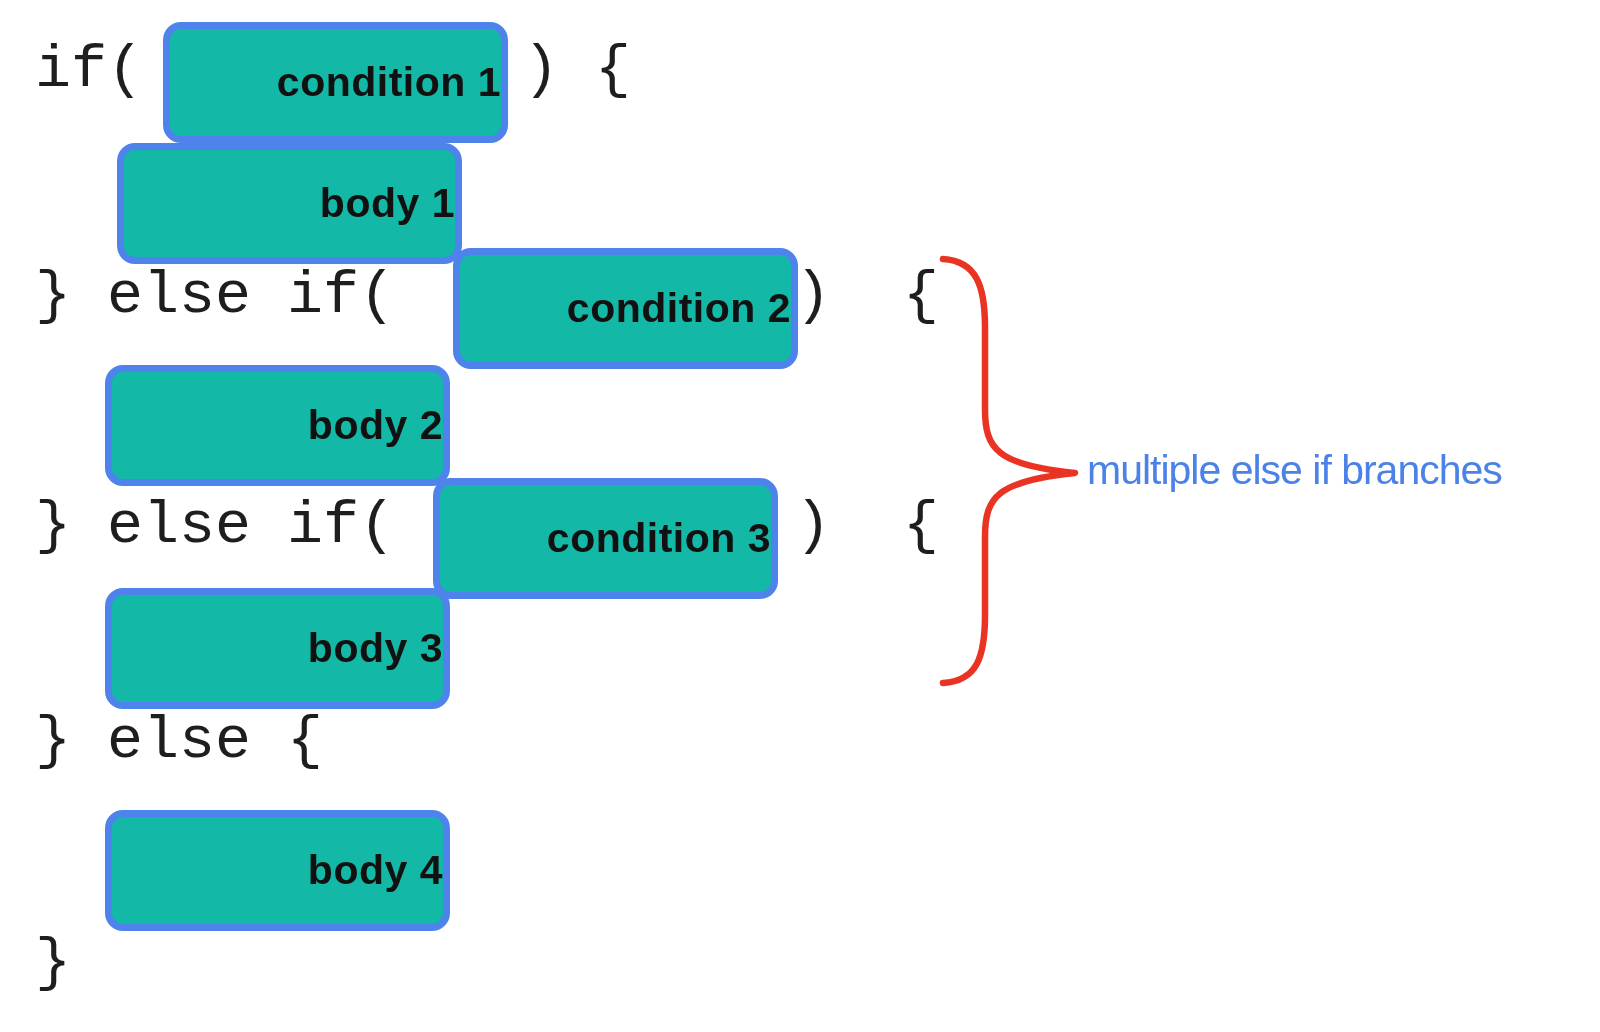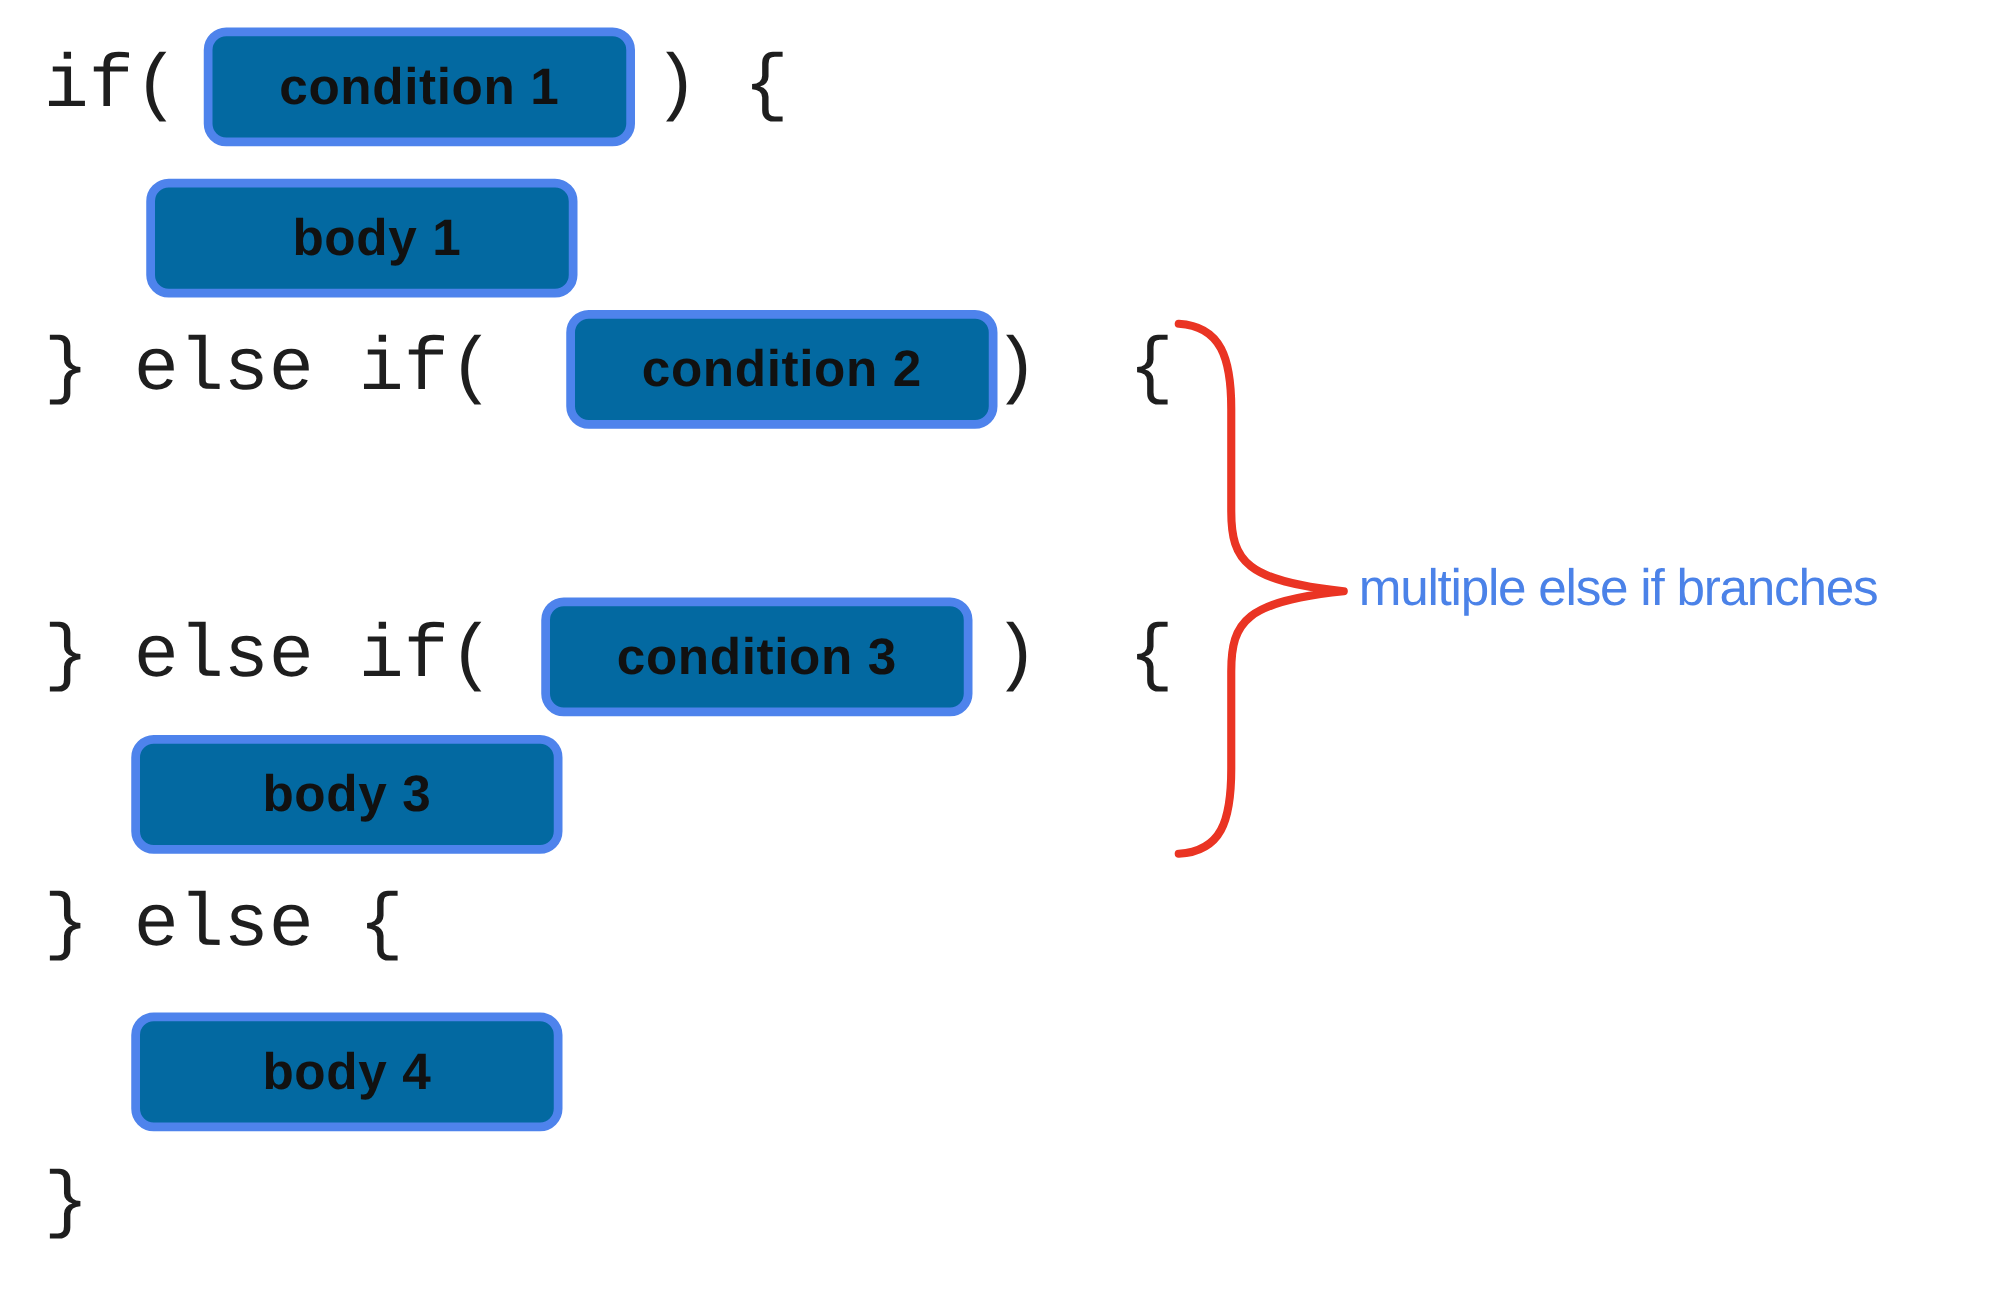--- a/index.html
+++ b/index.html
@@ -24,27 +24,27 @@
     font-family: "Liberation Mono", "DejaVu Sans Mono", monospace;
     font-size: 60px;
     font-weight: 400;
     color: var(--code-text, #1e1e1e);
     white-space: pre;
   }
   .box {
     position: absolute;
     box-sizing: border-box;
     width: 345px;
-    height: 95px;
-    background: #0369a1;
+    height: 121px;
+    background: #14b8a6;
     border: 7px solid var(--box-border, #4e83ec);
     border-radius: 18px;
     display: flex;
     align-items: center;
-    justify-content: center;
+    justify-content: flex-end;
   }
   .box-label {
     font-family: "Liberation Sans", sans-serif;
     font-size: 41px;
     font-weight: 700;
     color: var(--label-text, #111111);
     letter-spacing: 0.5px;
     white-space: pre;
   }
   .brace {
@@ -80,20 +80,23 @@
   <div class="box" style="left:117px; top:143px;padding-left:24px;">
     <span class="box-label">body 1</span>
   </div>
 
   <span class="code" style="left:35px; top:248px;">} else if(</span>
   <div class="box" style="left:433px; top:248px;margin-left:20px;">
     <span class="box-label">condition 2</span>
   </div>
   <span class="code" style="left:795px; top:248px;">)  {</span>
 
+  <div class="box" style="left:105px; top:365px;">
+    <span class="box-label">body 2</span>
+  </div>
 
   <span class="code" style="left:35px; top:478px;">} else if(</span>
   <div class="box" style="left:433px; top:478px;">
     <span class="box-label">condition 3</span>
   </div>
   <span class="code" style="left:795px; top:478px;">)  {</span>
 
   <div class="box" style="left:105px; top:588px;">
     <span class="box-label">body 3</span>
   </div>

